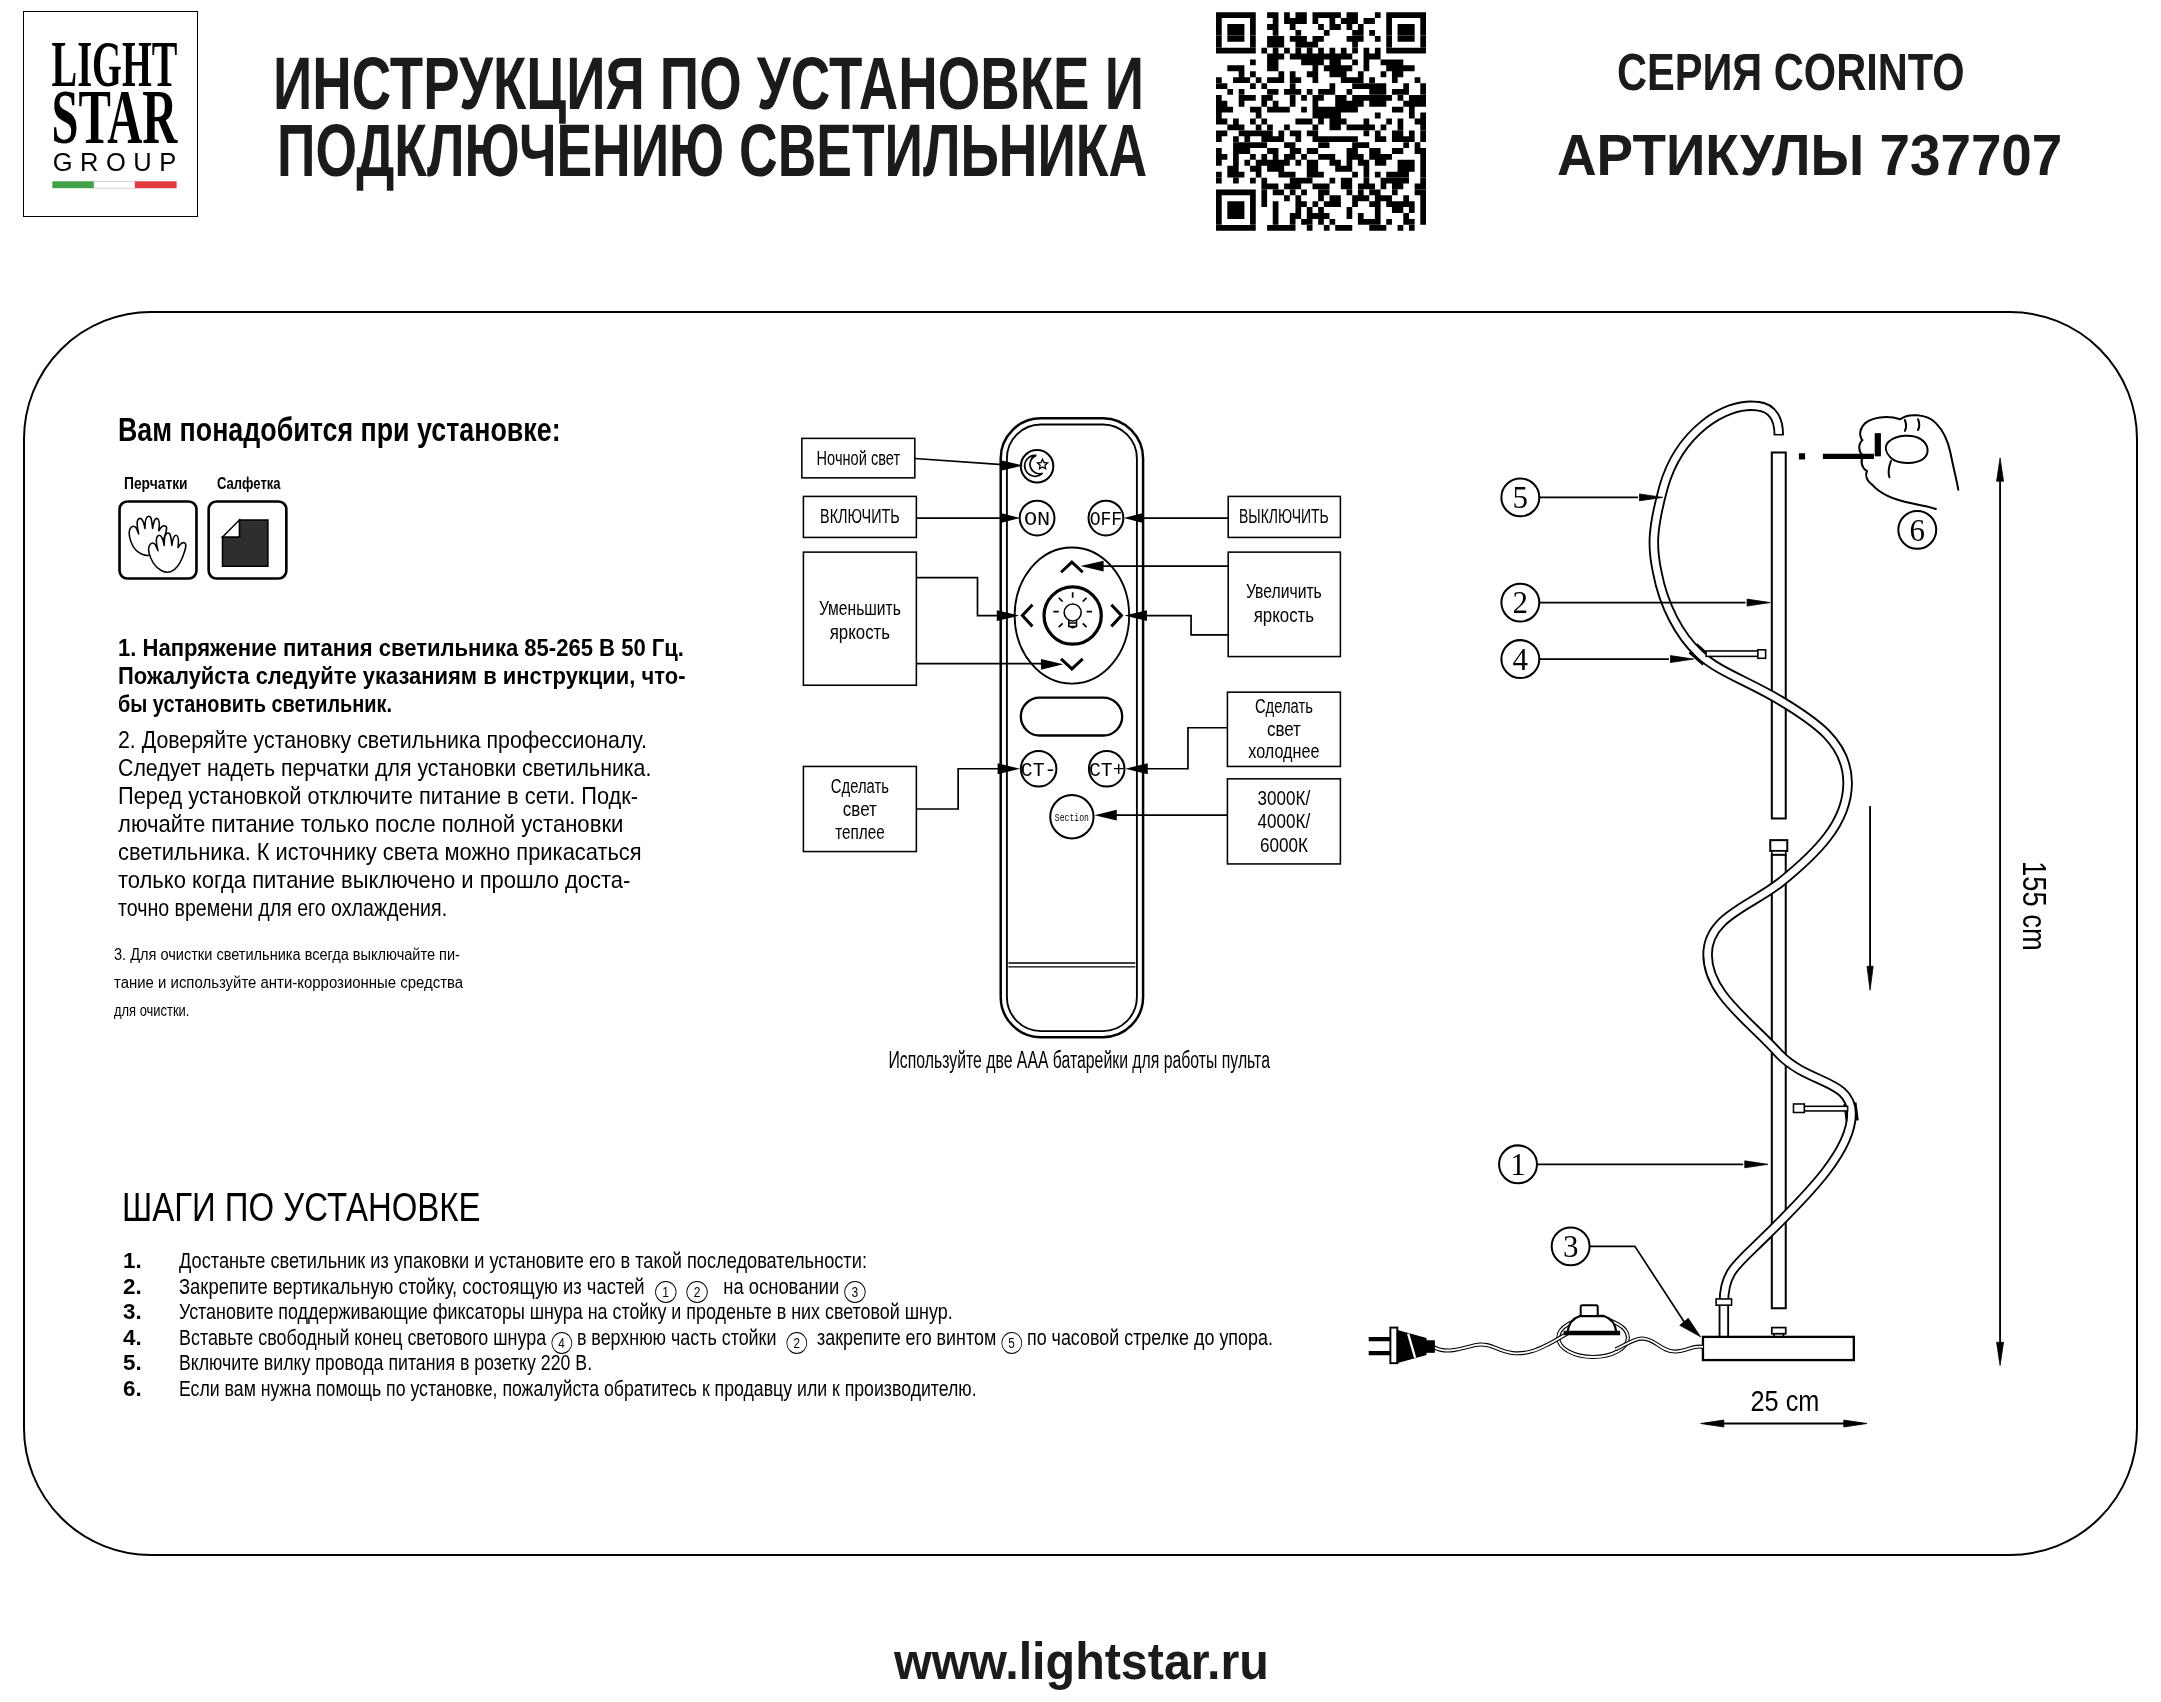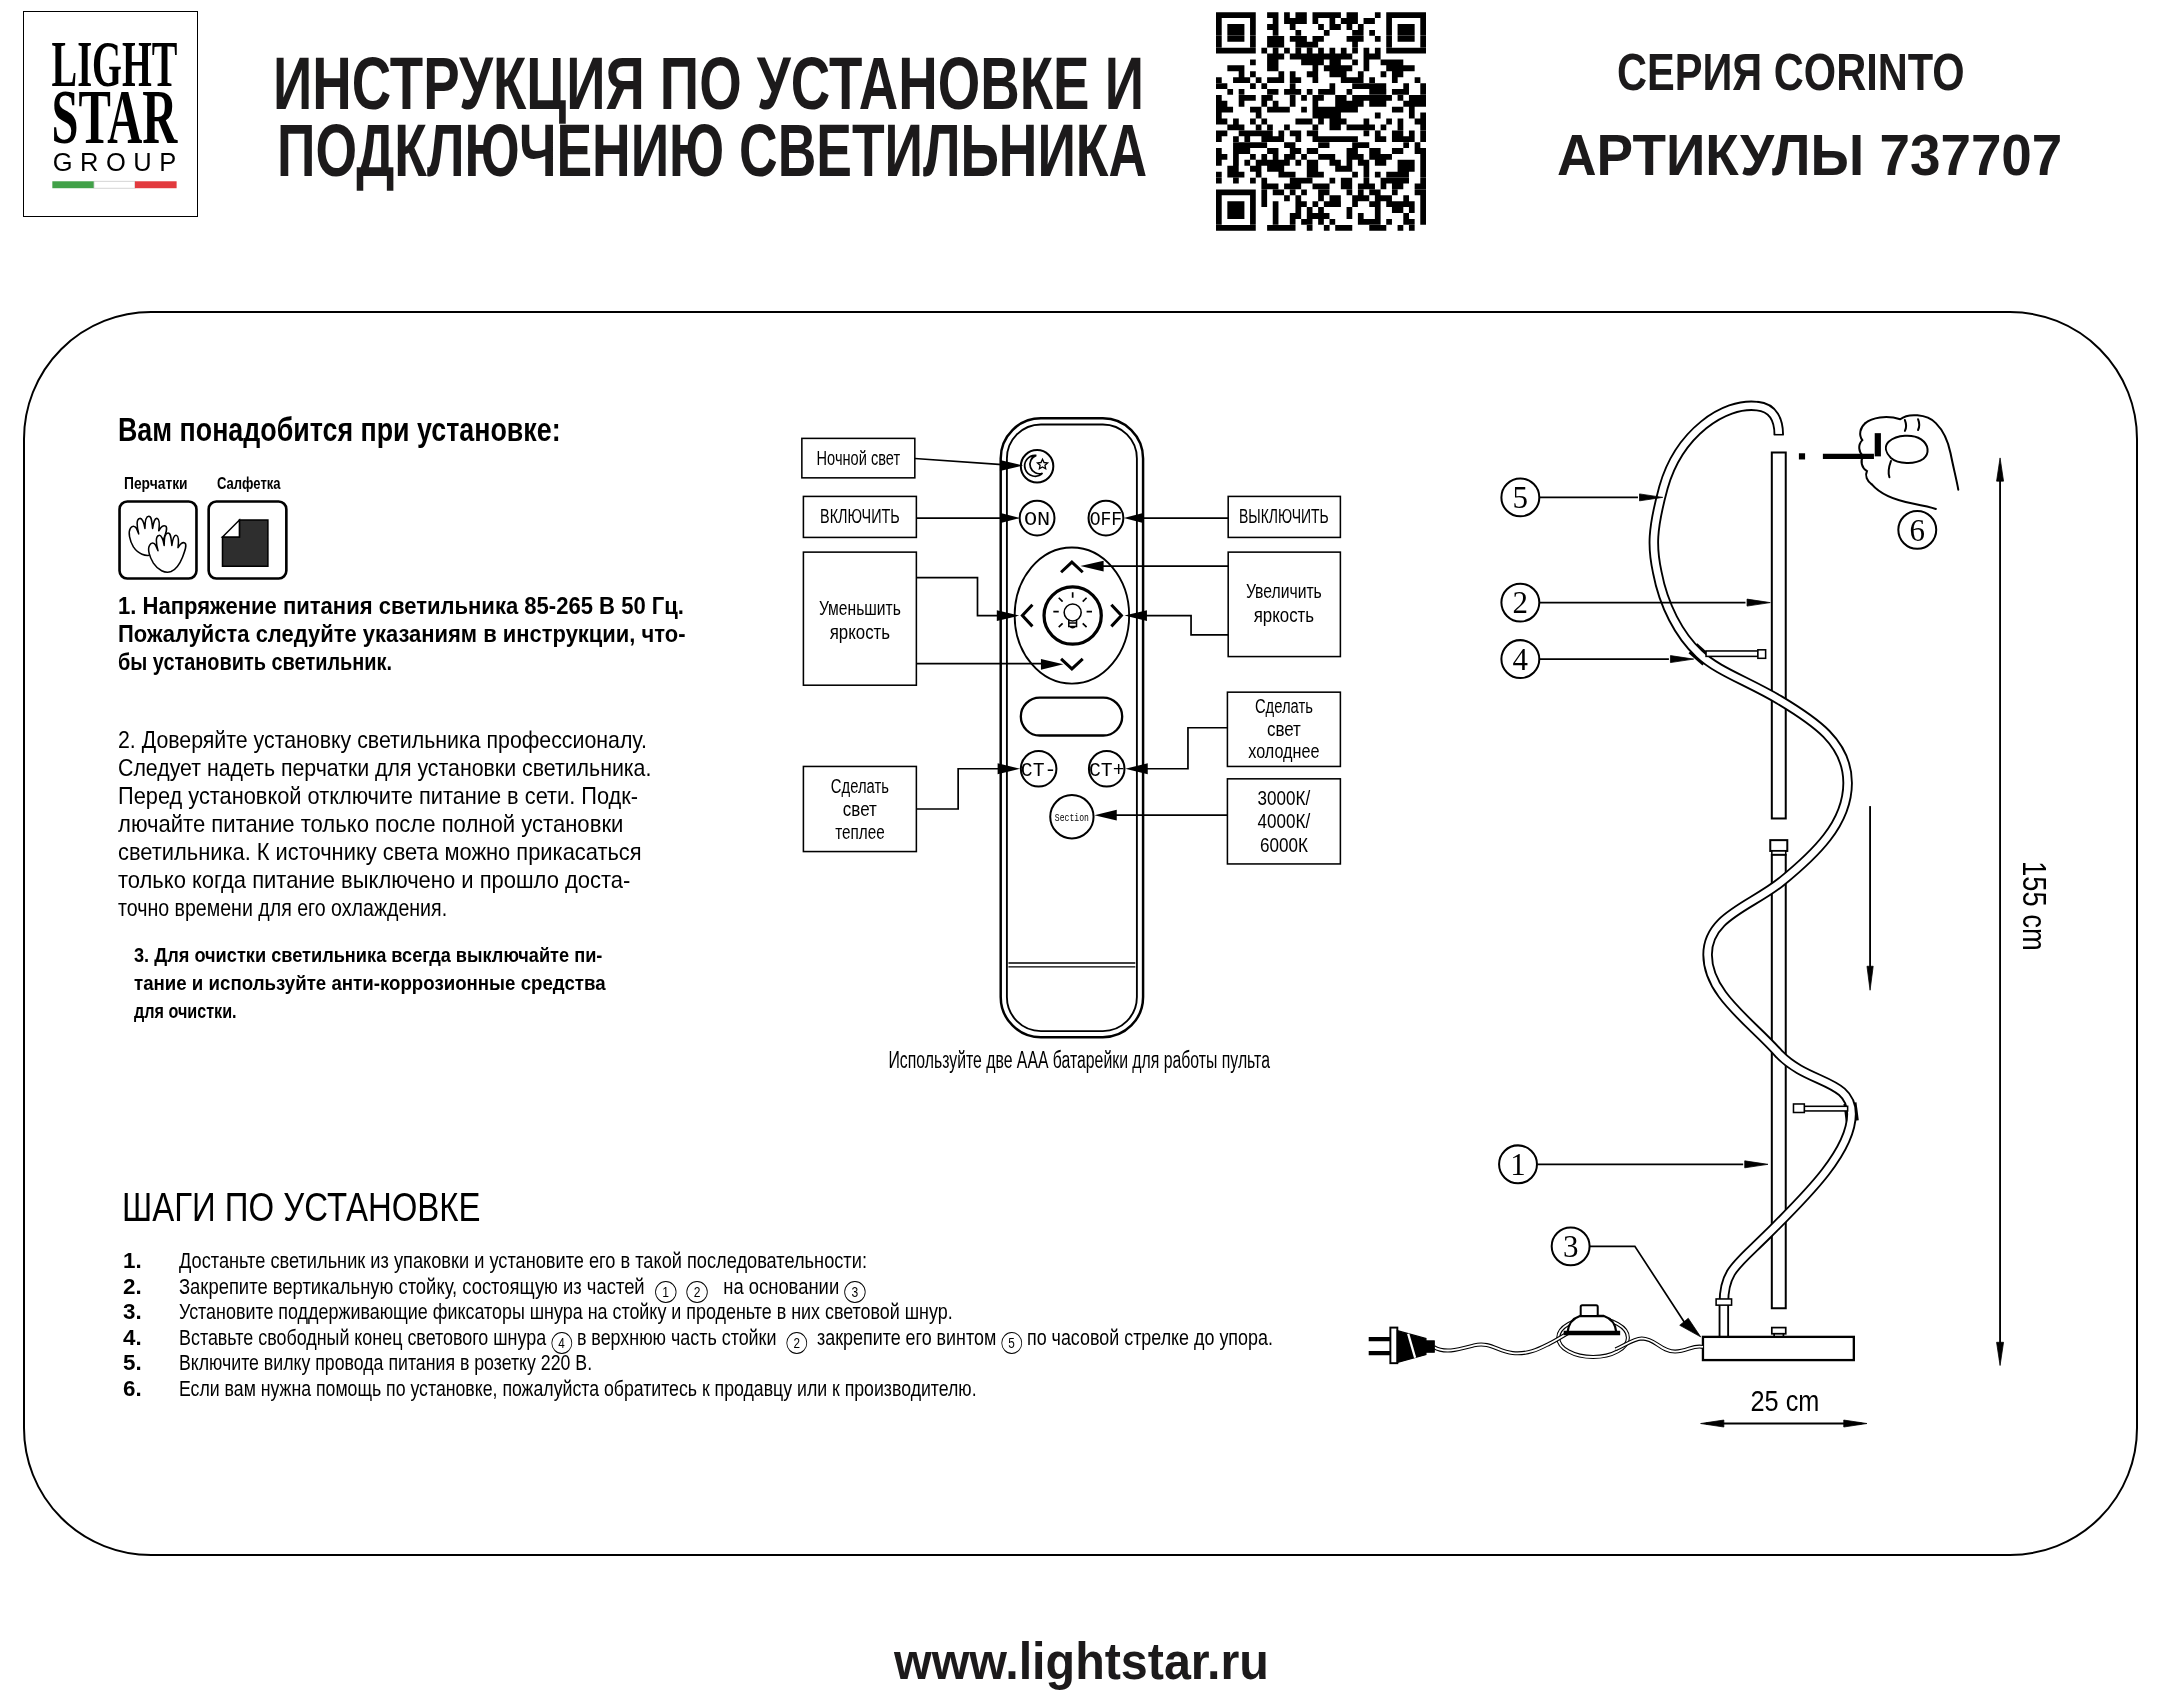--- a/index.html
+++ b/index.html
@@ -56,37 +56,37 @@
   </g>
 </svg>
 
 <svg class="abs" style="left:207px;top:500px;" width="81" height="80" viewBox="0 0 105 104">
   <rect x="2" y="2" width="101" height="100" rx="10" fill="#fff" stroke="#000" stroke-width="3.4"></rect>
 
   <path d="M20 48 L42 48 L42 26 L79 26 L79 86 L20 86 Z" fill="#2e2e2e" stroke="#000" stroke-width="2"></path>
   <path d="M20 48 L42 26 L42 48 Z" fill="#fff" stroke="#000" stroke-width="2"></path>
 </svg>
 
-<div id="p1" class="abs" style="left:118px;top:592px;font-size:24px;font-weight:bold;line-height:28px;">
+<div id="p1" class="abs" style="left:118px;top:634px;font-size:24px;font-weight:bold;line-height:28px;">
 <div class="ln2" style="transform:scaleX(0.9185);">1. Напряжение питания светильника 85-265 В 50 Гц.</div>
 <div class="ln2" style="transform:scaleX(0.9151);">Пожалуйста следуйте указаниям в инструкции, что-</div>
 <div class="ln2" style="transform:scaleX(0.8298);">бы установить светильник.</div>
 </div>
 
 <div id="p2" class="abs" style="left:118px;top:726px;font-size:24px;font-weight:normal;line-height:28px;">
 <div class="ln2" style="transform:scaleX(0.8884);">2. Доверяйте установку светильника профессионалу.</div>
 <div class="ln2" style="transform:scaleX(0.8882);">Следует надеть перчатки для установки светильника.</div>
 <div class="ln2" style="transform:scaleX(0.9078);">Перед установкой отключите питание в сети. Подк-</div>
 <div class="ln2" style="transform:scaleX(0.9199);">лючайте питание только после полной установки</div>
 <div class="ln2" style="transform:scaleX(0.9112);">светильника. К источнику света можно прикасаться</div>
 <div class="ln2" style="transform:scaleX(0.9150);">только когда питание выключено и прошло доста-</div>
 <div class="ln2" style="transform:scaleX(0.8159);">точно времени для его охлаждения.</div>
 </div>
 
-<div id="p3" class="abs" style="left:134px;top:941px;font-size:20px;font-weight:bold;line-height:28px;">
+<div id="p3" class="abs" style="left:114px;top:941px;font-size:16px;font-weight:normal;line-height:28px;">
 <div class="ln2" style="transform:scaleX(0.9092);">3. Для очистки светильника всегда выключайте пи-</div>
 <div class="ln2" style="transform:scaleX(0.9338);">тание и используйте анти-коррозионные средства</div>
 <div class="ln2" style="transform:scaleX(0.8075);">для очистки.</div>
 </div>
 
 <div class="ln" id="h2" style="transform:scaleX(0.8236);left:122px;top:1185px;font-size:40px;">ШАГИ ПО УСТАНОВКЕ</div>
 
 <div id="steps" class="abs" style="left:123px;top:1248px;font-size:22.4px;line-height:25.5px;width:1161px;">
 <div class="srow"><span class="num">1.</span><span class="stx" style="transform:scaleX(0.8129);">Достаньте светильник из упаковки и установите его в такой последовательности:</span></div>
 <div class="srow"><span class="num">2.</span><span class="stx" style="transform:scaleX(0.8223);">Закрепите вертикальную стойку, состоящую из частей&nbsp; <span class="cd">1</span>&nbsp; <span class="cd">2</span>&nbsp;&nbsp; на основании&nbsp;<span class="cd">3</span></span></div>

